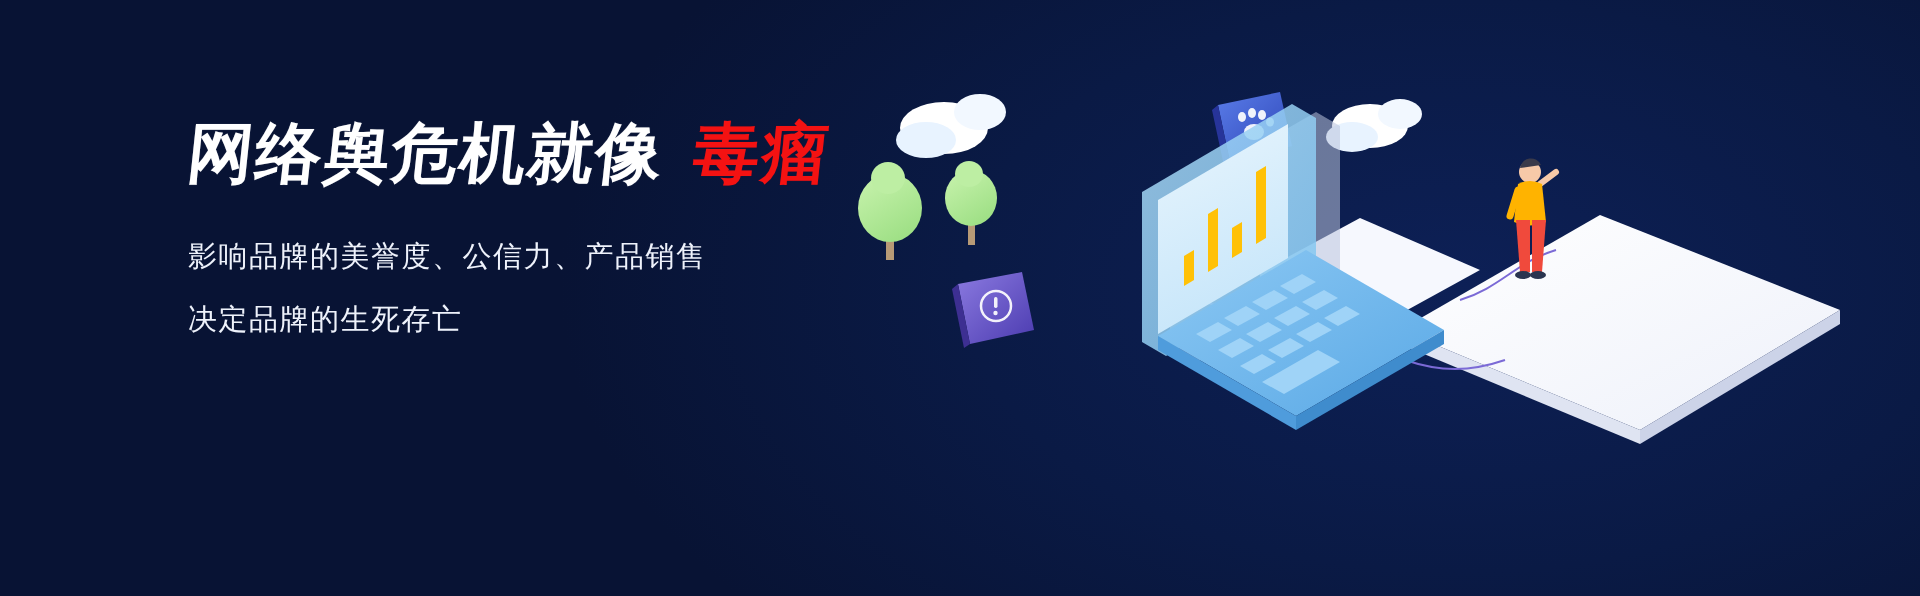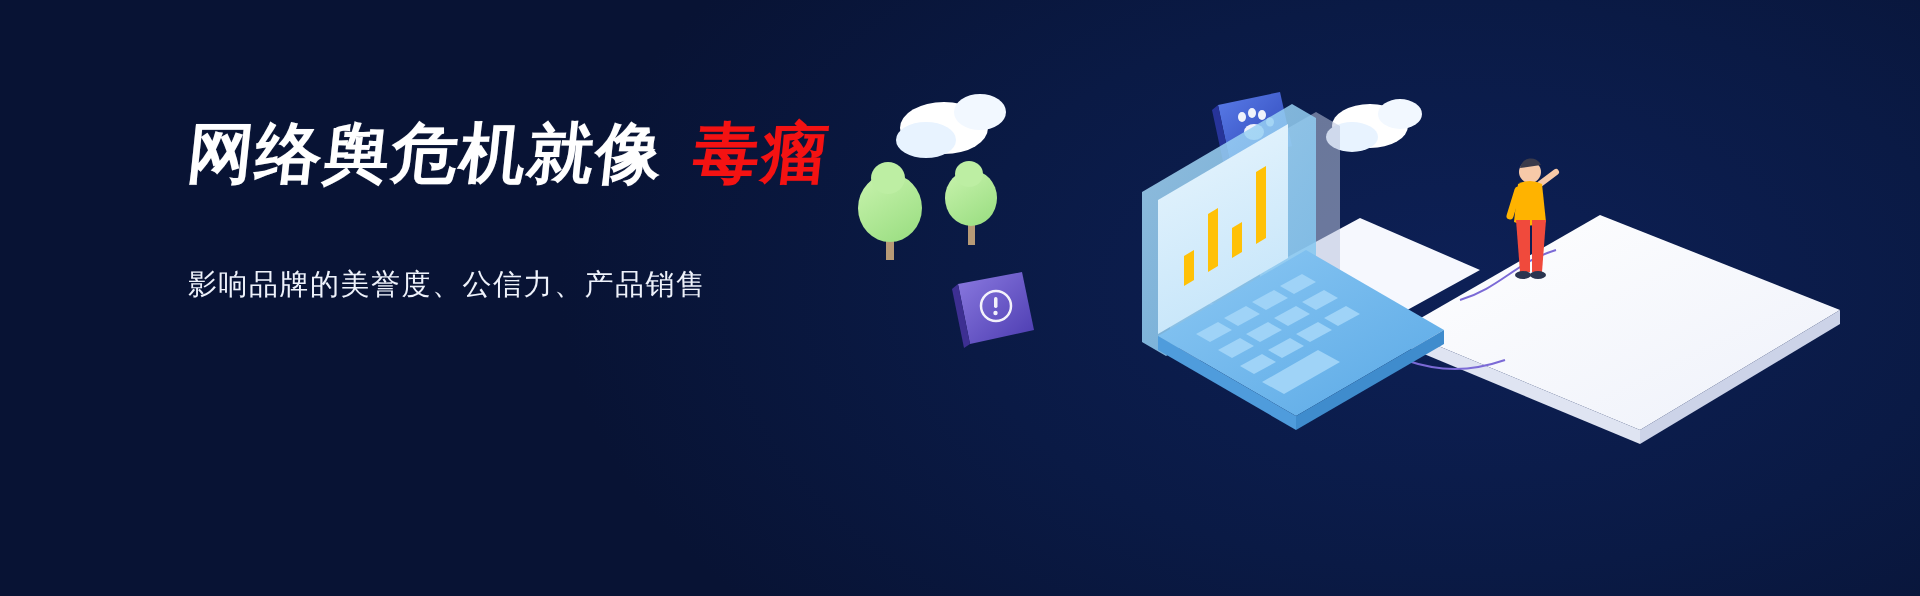--- a/index.html
+++ b/index.html
@@ -29,21 +29,21 @@
   .headline .hl-white{
     color:#ffffff;
     text-shadow:0 0 1px rgba(255,255,255,.35);
   }
   .headline .hl-red{
     color:#f41212;
     margin-left:30px;
     text-shadow:0 0 1px rgba(244,18,18,.4);
   }
   .sub{
-    margin-top:84px;
+    margin-top:56px;
     color:#eef2fb;
     font-size:29px;
     line-height:1.0;
     letter-spacing:1.5px;
     font-weight:400;
     white-space:nowrap;
   }
   .sub + .sub{margin-top:34px;}
 
   
@@ -59,20 +59,21 @@
 
   <div id="copy">
 
     <div class="headline">
       <span class="hl-white">网络舆危机就像</span>
       <span class="hl-red">毒瘤</span>
     </div>
 
     <div class="sub">影响品牌的美誉度、公信力、产品销售</div>
 
+    <div class="sub">决定品牌的生死存亡</div>
   </div>
 
   <div id="art">
     <svg viewBox="0 0 1080 596" xmlns="http://www.w3.org/2000/svg">
       <defs>
         <linearGradient id="gPlatTop" x1="0" y1="0" x2="1" y2="1">
           <stop offset="0%" stop-color="#ffffff"></stop>
           <stop offset="100%" stop-color="#eef1fa"></stop>
         </linearGradient>
         <linearGradient id="gScreen" x1="0" y1="0" x2="0.3" y2="1">

